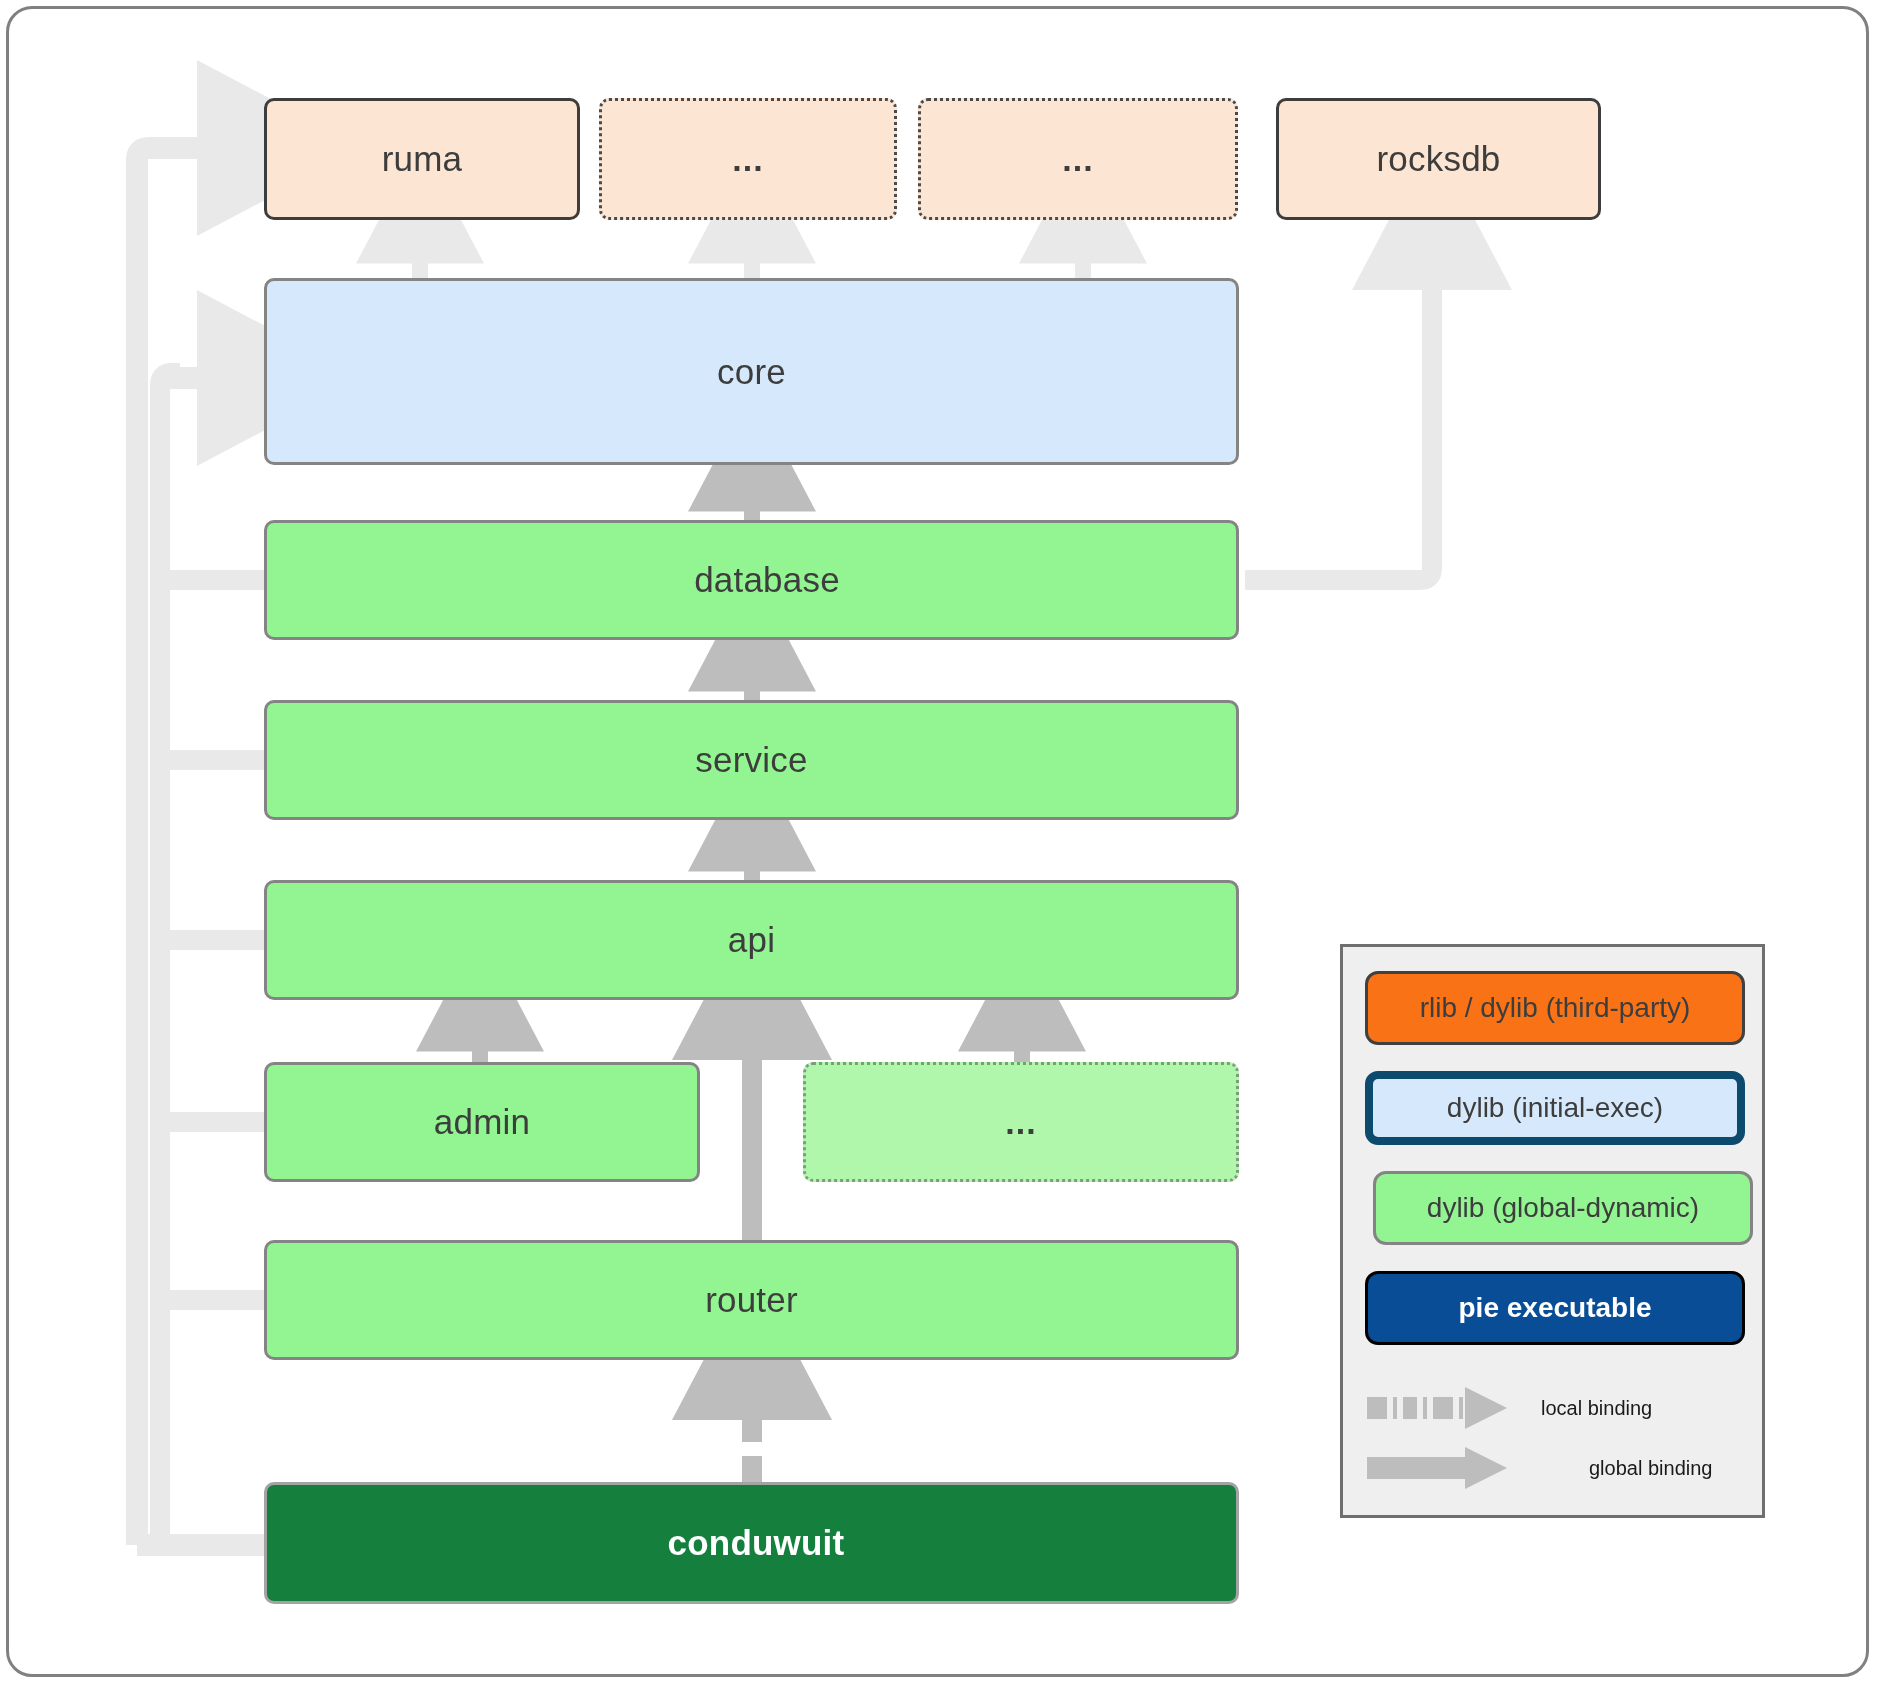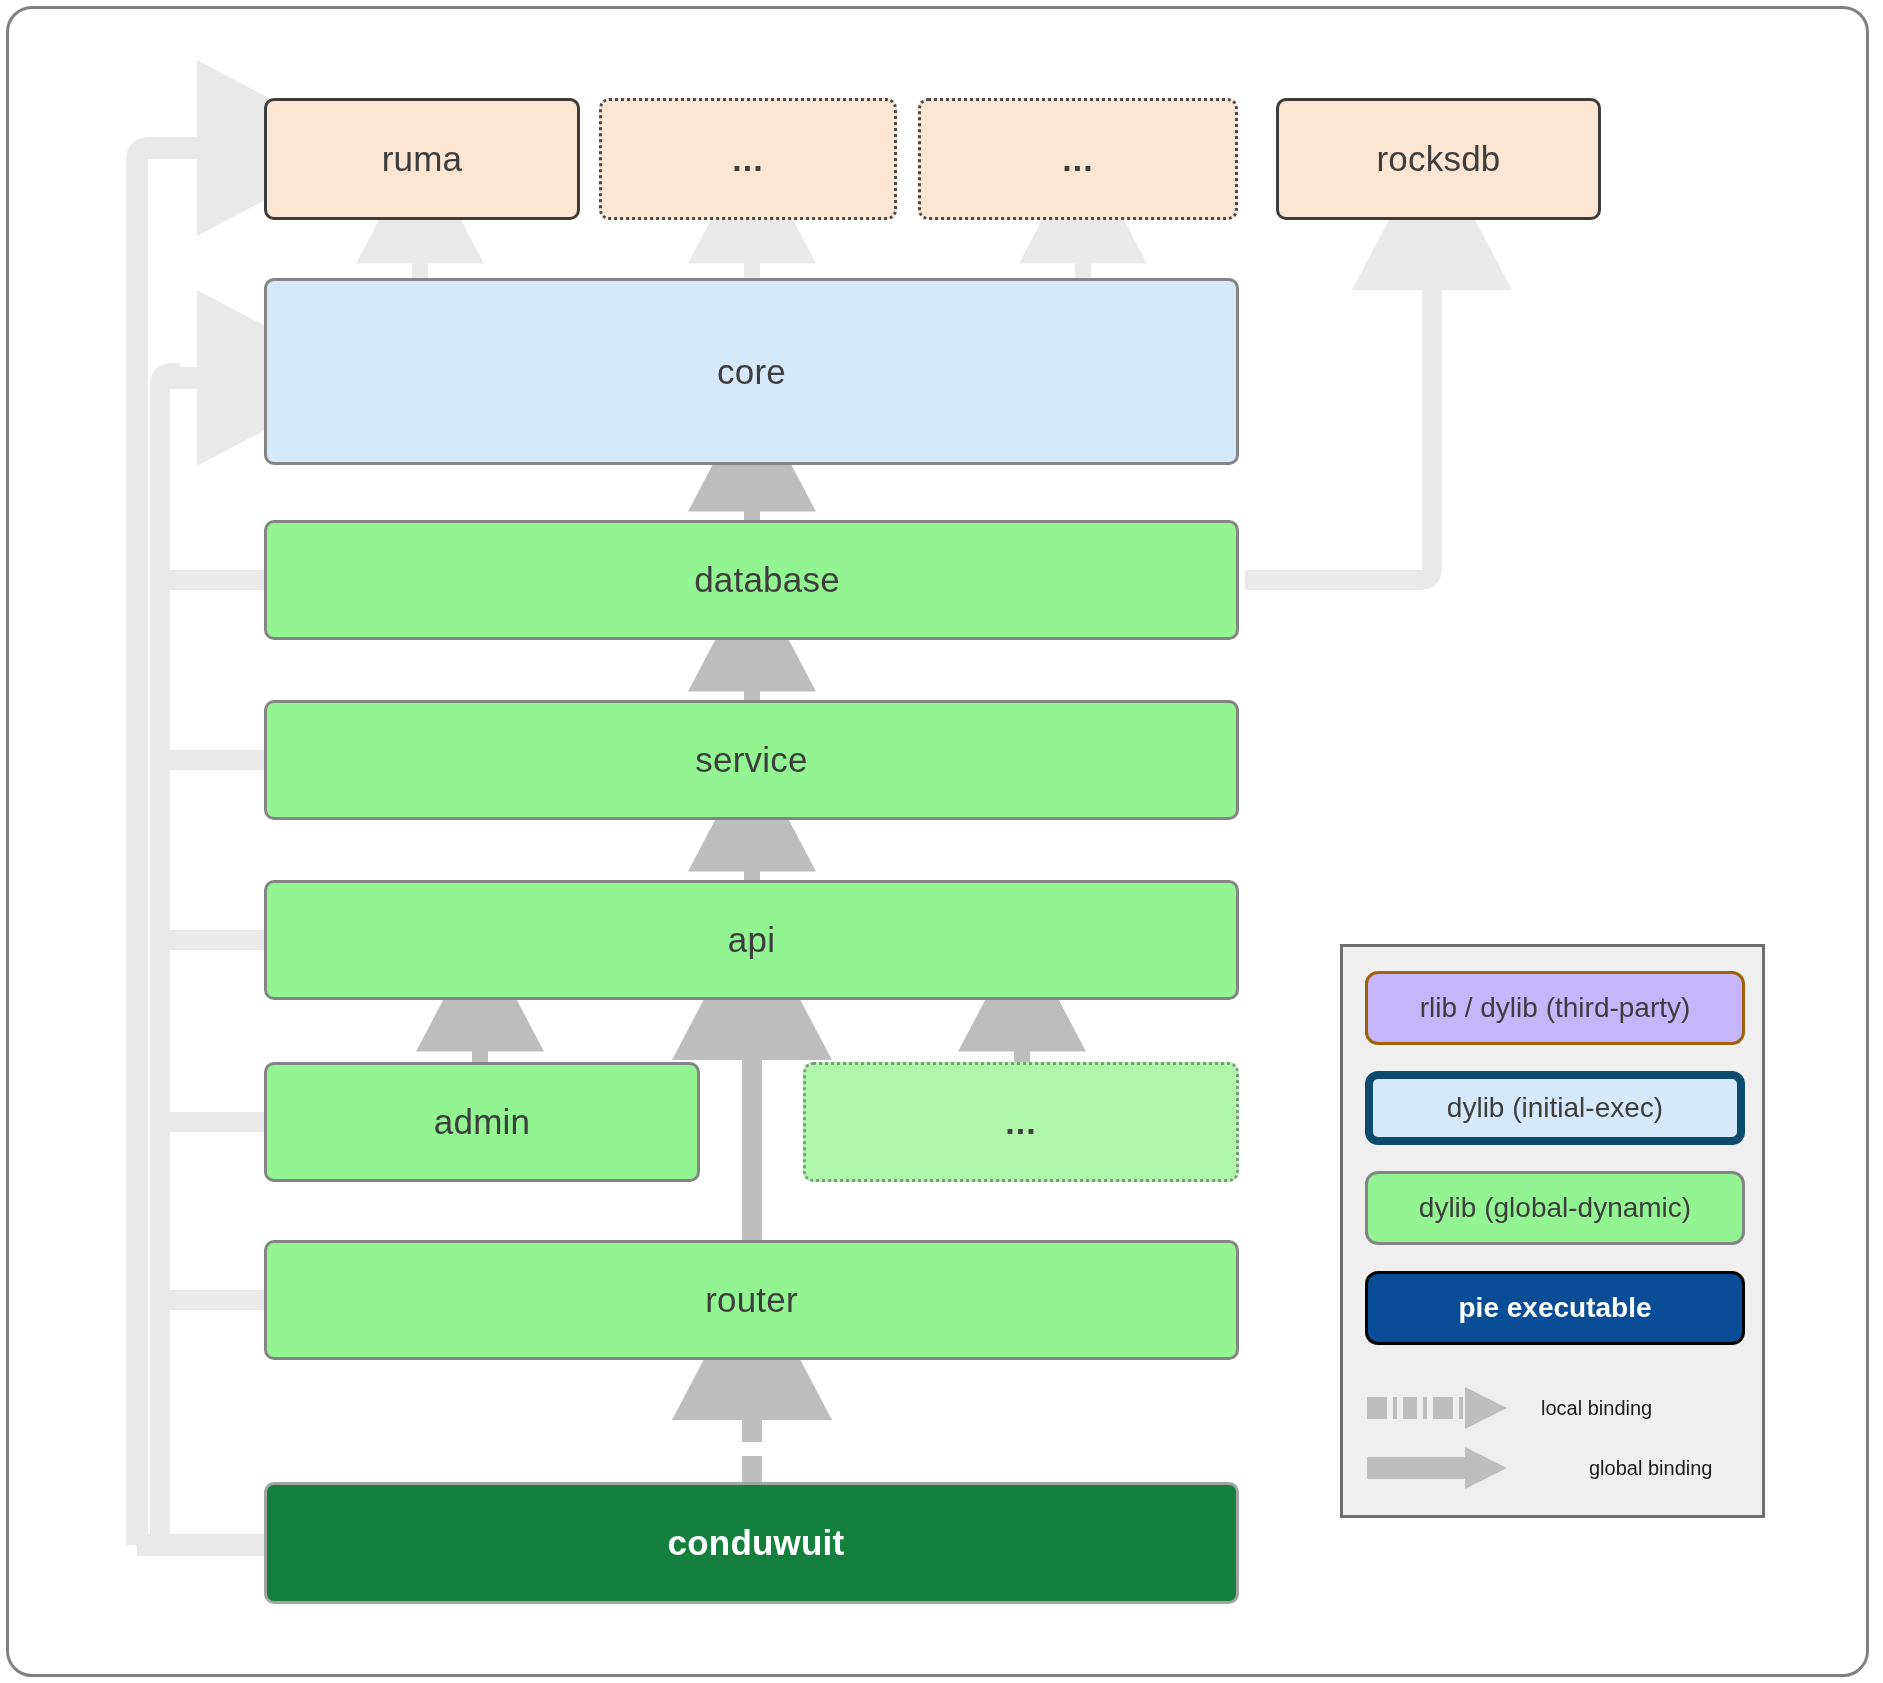--- a/index.html
+++ b/index.html
@@ -79,23 +79,23 @@
     width: 380px;
     height: 74px;
     box-sizing: border-box;
     display: flex;
     align-items: center;
     justify-content: center;
     border-radius: 13px;
     font-size: 28px;
     color: #3d3d3d;
   }
-  .lg-item.third { background: #c4b5fd; border: 3px solid #a16207; top: 24px; }
+  .lg-item.third { background: #f97316; border: 3px solid #404040; top: 24px; }
   .lg-item.iexec { background: #d6e8fb; border: 8px solid #0c4a6e; top: 124px; }
-  .lg-item.gdyn  { background: #93f492; border: 3px solid #848484; top: 224px; }
+  .lg-item.gdyn  { background: #93f492; border: 3px solid #848484; top: 224px; margin-left: 8px; }
   .lg-item.pie   { background: #084d96; border: 3px solid #000000; top: 324px; color:#fff; font-weight:bold; }
 
   .lg-row {
     position: absolute;
     left: 22px;
     width: 385px;
     height: 58px;
     display: flex;
     align-items: center;
   }

